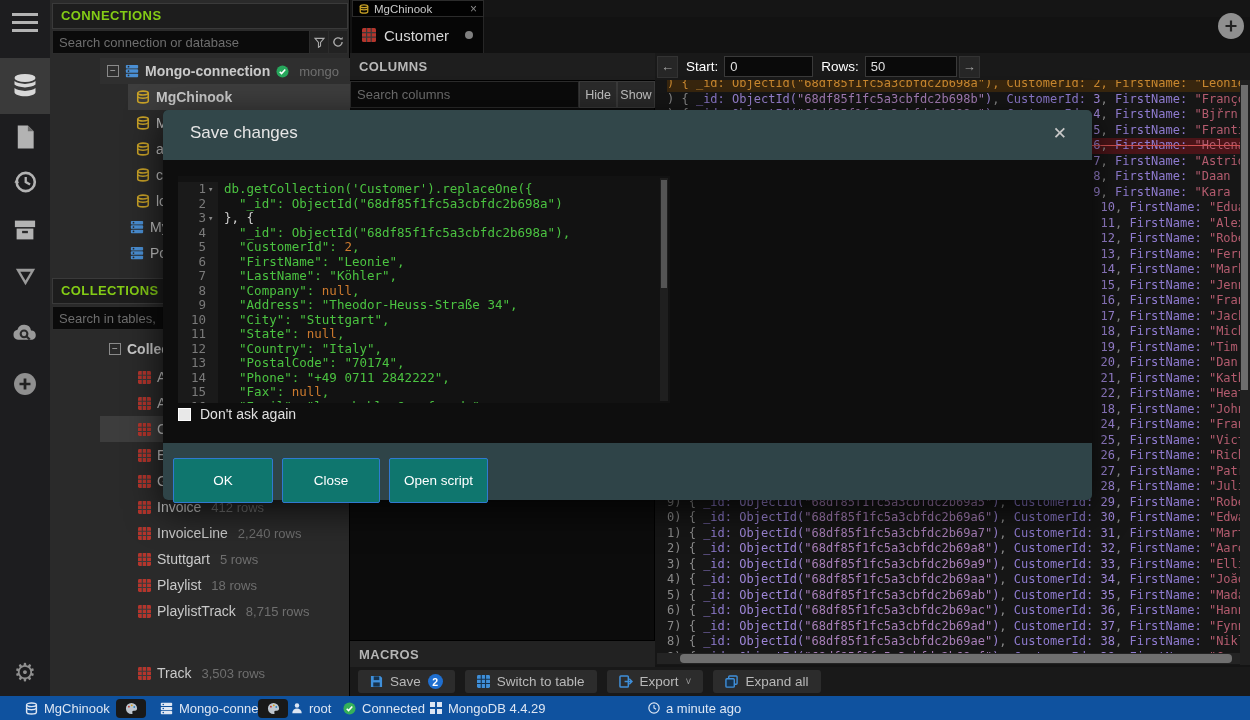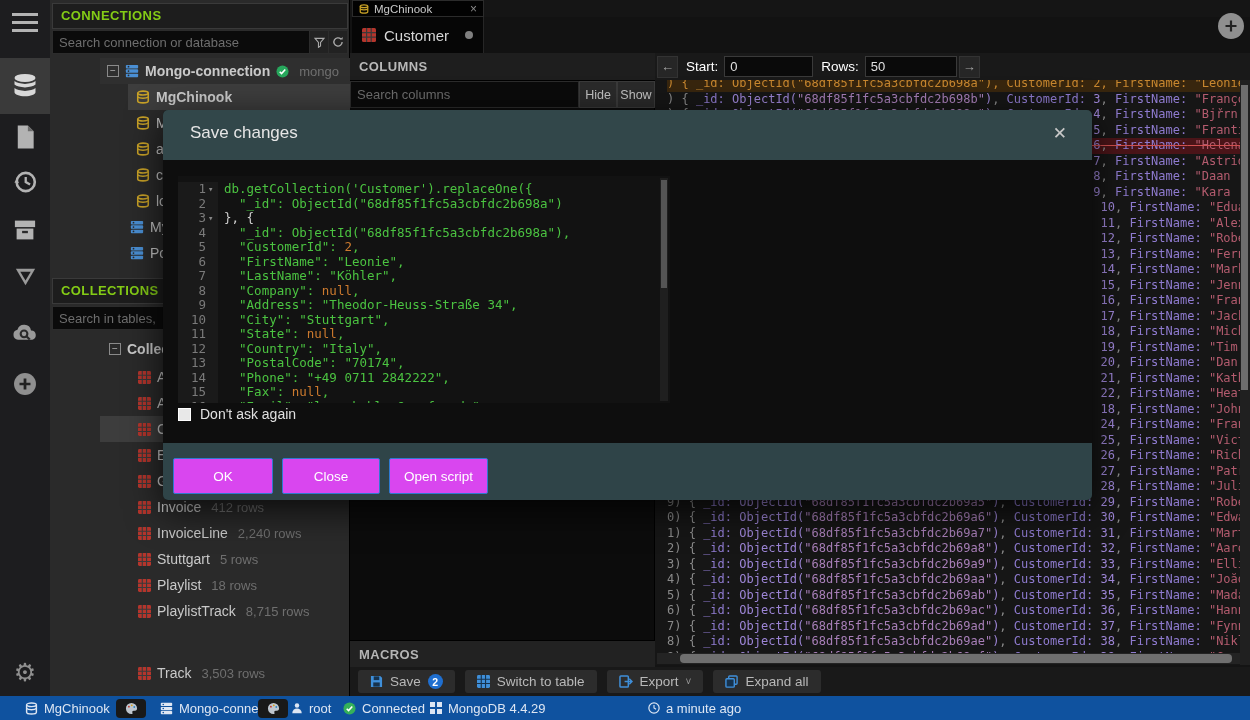--- a/index.html
+++ b/index.html
@@ -98,21 +98,21 @@
   .sb-item { position:absolute; top:0; height:24px; display:flex; align-items:center; gap:6px; color:#dde6f3; font-size:13px; }
   .chip { width:30px; height:19px; background:#191919; border-radius:4px; display:flex; align-items:center; justify-content:center; }
 
   
   #modal { position:absolute; left:163px; top:110px; width:929px; height:390px; border-radius:5px;
            box-shadow:0 10px 36px rgba(0,0,0,.75); background:#0e0e0e; }
   #modal-header { position:absolute; left:0; top:0; width:929px; height:50px; background:#32474a; border-radius:5px 5px 0 0; }
   #modal-title { position:absolute; left:27px; top:13px; color:#e6e6e6; font-size:17px; }
   #modal-close { position:absolute; right:25px; top:13px; color:#c8c8c8; font-size:17px; }
   #modal-footer { position:absolute; left:0; top:333px; width:929px; height:57px; background:#2f4448; border-radius:0 0 5px 5px; }
-  .modal-btn { position:absolute; top:15px; height:36px; background:#d946ef; border:1px solid #2f7ad1; border-radius:2px;
+  .modal-btn { position:absolute; top:15px; height:45px; background:#0f766e; border:1px solid #2f7ad1; border-radius:2px;
                color:#fff; font-size:13.5px; display:flex; align-items:center; justify-content:center;
                font-family:"Liberation Sans",sans-serif; }
   #dontask { position:absolute; left:15px; top:296px; display:flex; align-items:center; gap:9px; color:#e0e0e0; font-size:14px; }
   #dontask .box { width:13px; height:13px; background:#e8e8e8; border:1px solid #fff; }
 
   
   #editor { position:absolute; left:15px; top:66px; width:492px; height:227px; background:#121212; overflow:hidden; }
   .cl { position:absolute; left:0; width:492px; height:14.5px; font-family:"DejaVu Sans Mono",monospace; font-size:12.5px;
         line-height:14.5px; white-space:pre; }
   .cl .gut { position:absolute; left:0; top:0; width:40px; height:14.5px; background:#1a1a1a; color:#7a7a7a;

